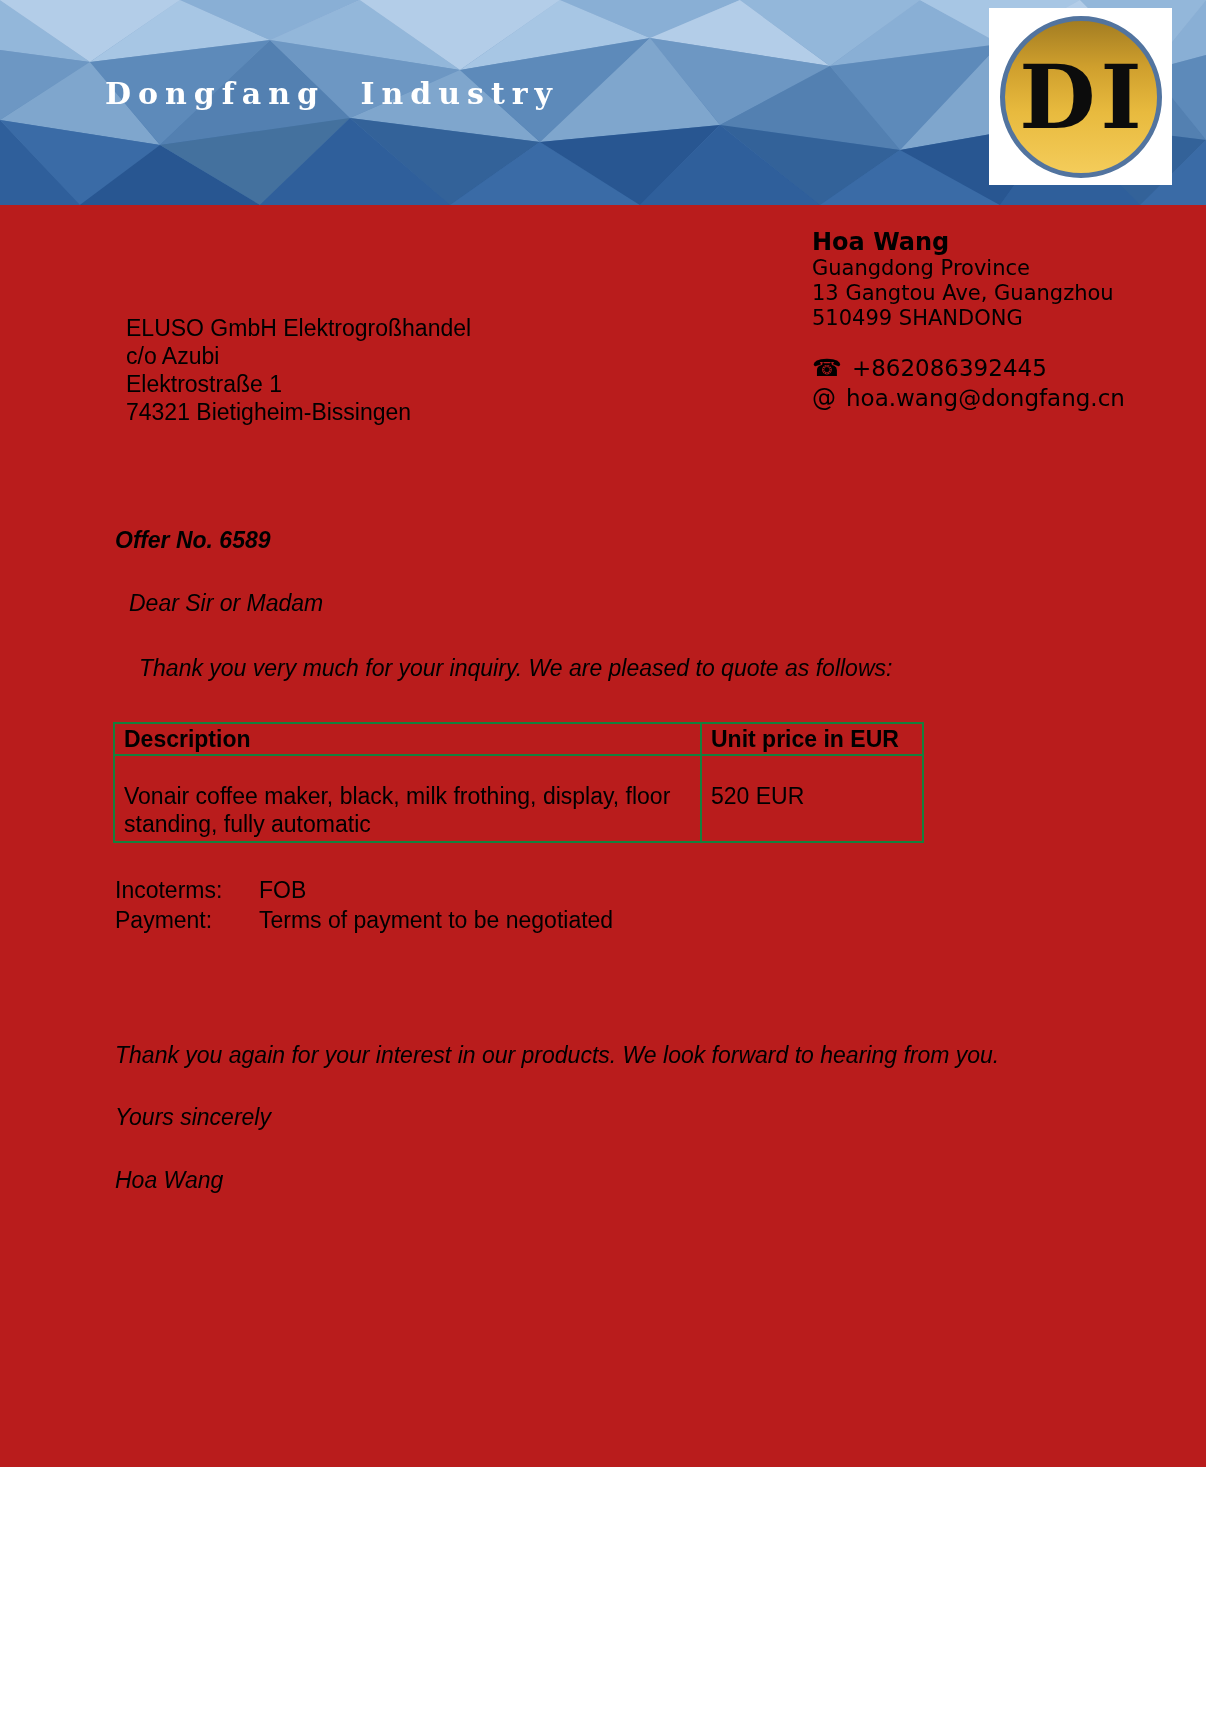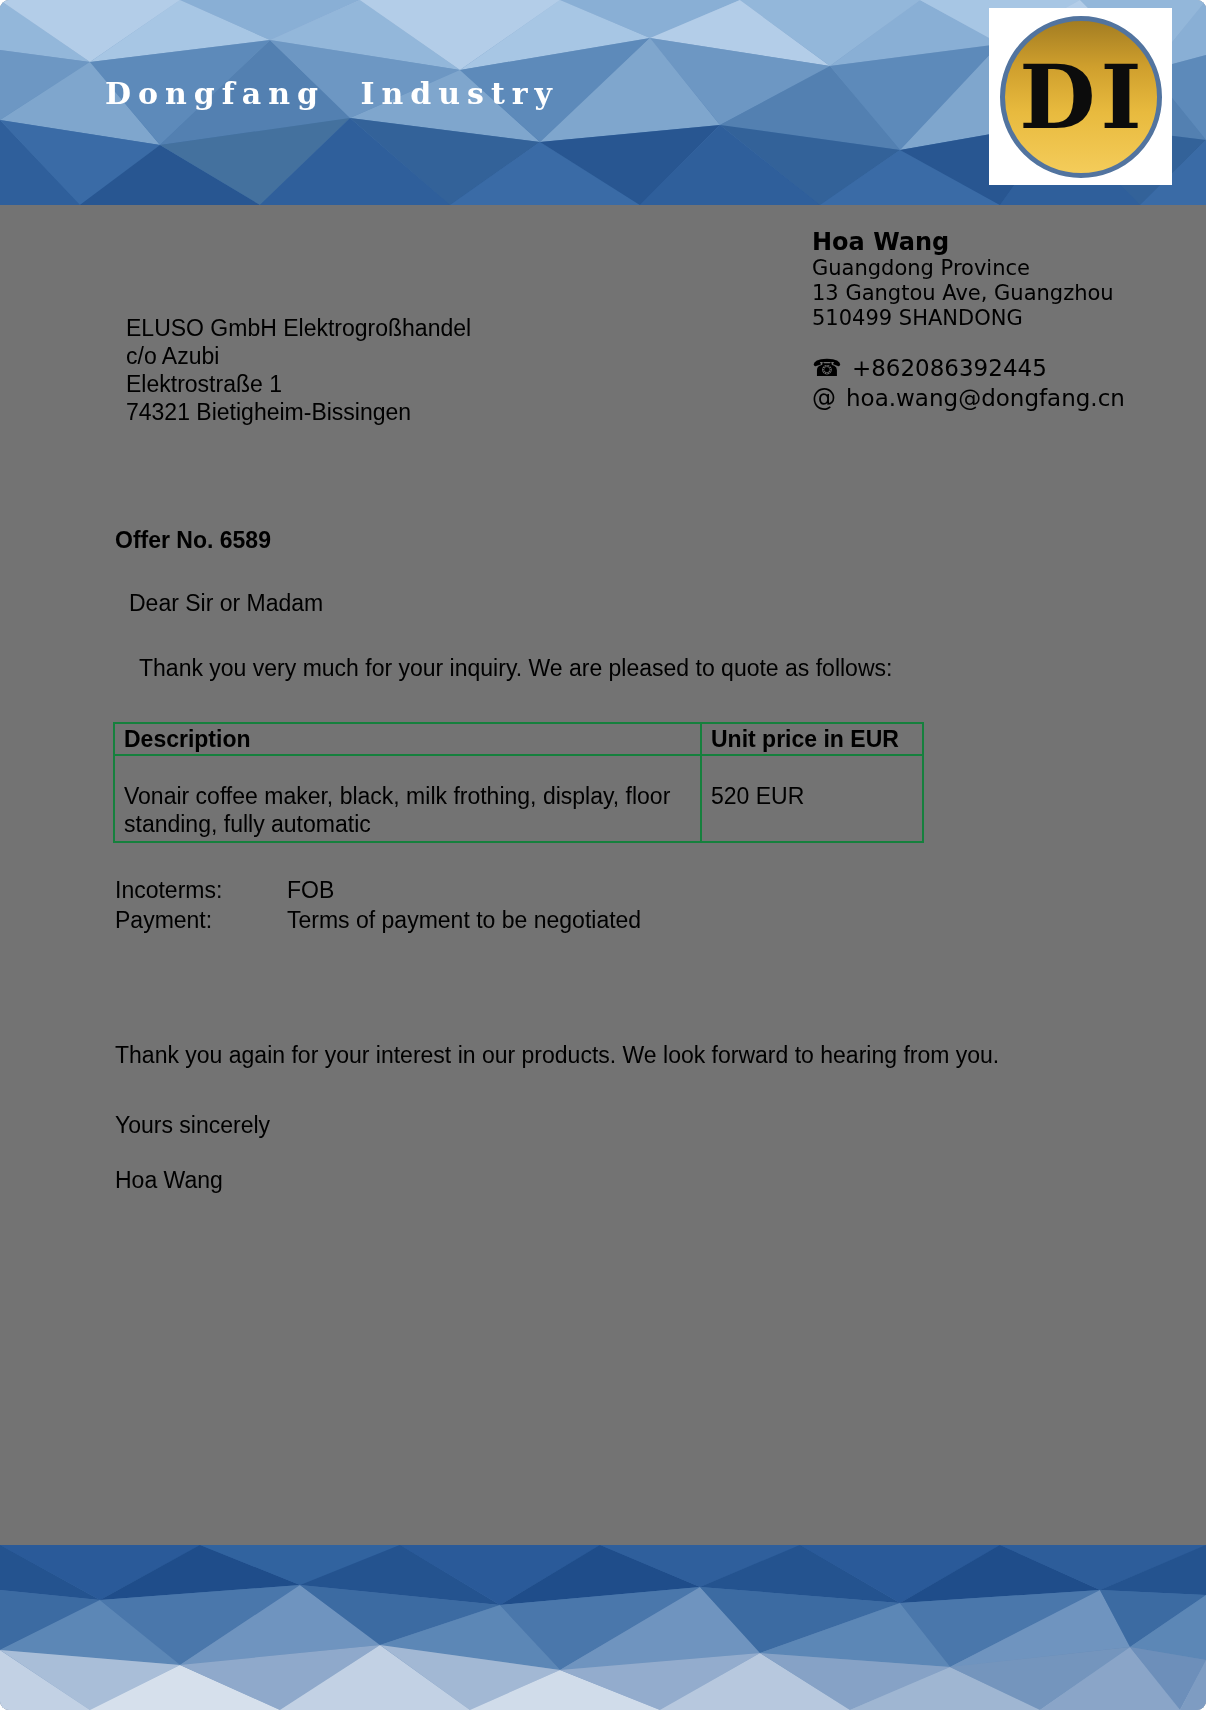--- a/index.html
+++ b/index.html
@@ -1,18 +1,18 @@
 <!DOCTYPE html>
 <html><head>
 <meta charset="utf-8">
 <style>
   html,body{margin:0;padding:0;background:#ffffff;}
   .page{
-    position:relative;width:1206px;height:1710px;background:#737373;
-    font-family:"Liberation Sans",sans-serif;color:#000;overflow:hidden;border-radius:9px;
+    position:relative;width:1206px;height:1467px;background:#b91c1c;
+    font-family:"Liberation Sans",sans-serif;color:#000;overflow:hidden;
   }
   
   .banner{position:absolute;left:0;width:1206px;overflow:hidden;}
   .header-band{top:0;height:205px;}
   .footer-band{top:1545px;height:165px;}
   .banner svg{display:block;}
   .company-title{
     position:absolute;left:105px;top:76px;
     font-family:"DejaVu Serif",serif;font-weight:bold;font-size:30px;line-height:36px;
     color:#ffffff;letter-spacing:7px;word-spacing:18px;white-space:nowrap;
@@ -34,41 +34,41 @@
   
   .sender-block{position:absolute;left:812px;top:228px;font-family:"DejaVu Sans",sans-serif;}
   .sender-name{font-size:24px;line-height:28px;font-weight:bold;}
   .sender-line{font-size:21px;line-height:25px;}
   .sender-contact{margin-top:22px;}
   .contact-row{font-size:23px;line-height:30px;display:flex;align-items:center;}
   .contact-icon{display:inline-block;margin-right:10px;font-size:24px;}
   
   .recipient-block{position:absolute;left:126px;top:314px;font-size:23px;line-height:28px;}
   
-  .bodyline{position:absolute;left:115px;font-size:23px;line-height:26px;white-space:nowrap;}
+  .bodyline{position:absolute;left:115px;font-size:23px;line-height:26px;white-space:nowrap;font-style:italic;}
   .offer-no{top:527px;font-weight:bold;}
   .salutation{top:590px;margin-left:14px;}
   .intro{top:655px;margin-left:24px;}
   .closing{top:1042px;}
-  .signoff{top:1104px;margin-top:8px;}
+  .signoff{top:1104px;}
   .signature{top:1167px;}
   
   .quote-table{
     position:absolute;left:113px;top:722px;border-collapse:collapse;table-layout:fixed;
   }
   .quote-table th,.quote-table td{
     border:2px solid #15803d;font-size:23px;text-align:left;vertical-align:top;
   }
   .quote-table th{padding:2px 9px;line-height:26px;font-weight:bold;}
   .quote-table td{padding:26px 1px 3px 9px;line-height:28px;}
   .col-desc{width:587px;}
   .col-price{width:222px;}
   
   .terms-block{position:absolute;left:115px;top:875px;font-size:23px;line-height:30px;}
-  .terms-row{display:flex;gap:28px;}
+  .terms-row{display:flex;}
   .terms-label{width:144px;flex:0 0 144px;}
 </style>
 </head>
 <body>
 
 <div class="page">
 
   <div class="banner header-band">
     <svg width="1206" height="205" viewBox="0 0 1206 205" xmlns="http://www.w3.org/2000/svg">
       <defs>

